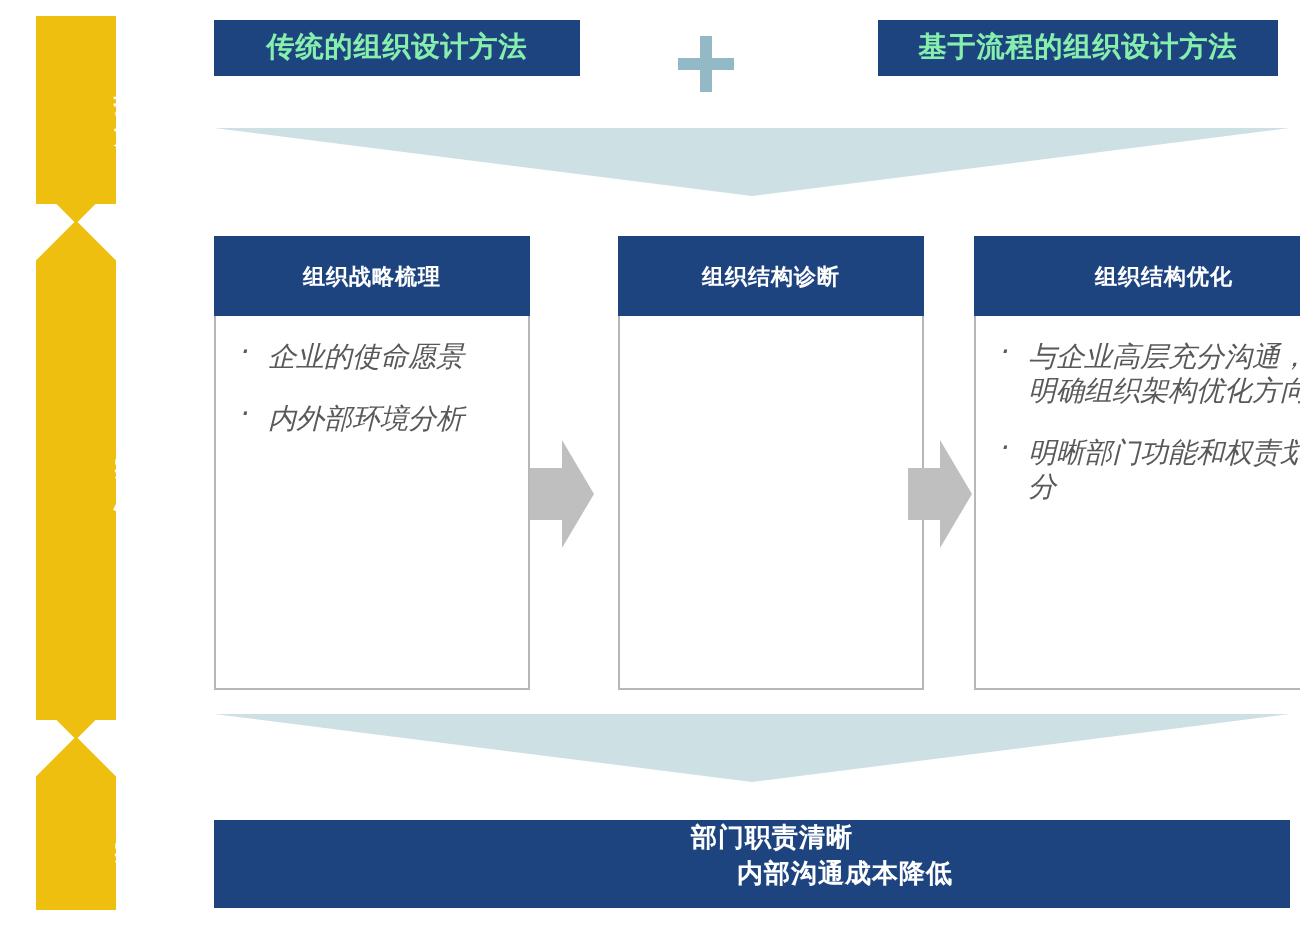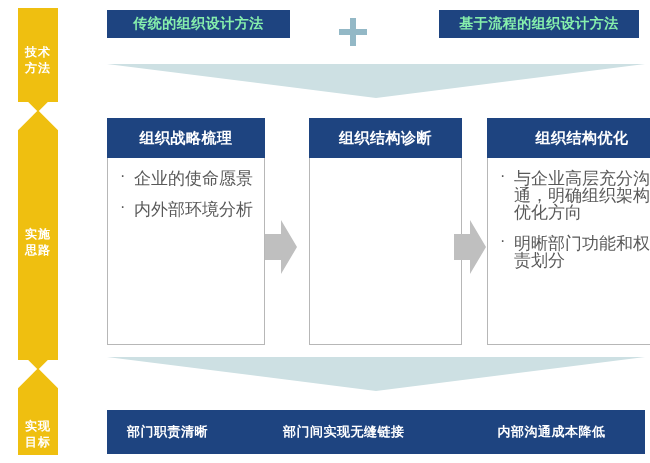--- a/index.html
+++ b/index.html
@@ -59,20 +59,21 @@
   .rail-label {
     position: absolute;
     left: 0;
     width: 40px;
     color: #ffffff;
     font-size: 12px;
     line-height: 16px;
     font-weight: bold;
     text-align: center;
     letter-spacing: 1px;
+    padding-left: 32px;
   }
   #rail-label-0 { top: 36px; }
   #rail-label-1 { top: 218px; }
   #rail-label-2 { top: 410px; }
 
   
   .method-box {
     position: absolute;
     top: 10px;
     height: 28px;
@@ -129,42 +130,43 @@
   }
   #step-card-0 { left: 107px; width: 158px; }
   #step-card-1 { left: 309px; width: 153px; }
   #step-card-2 { left: 487px; width: 190px; }
 
   .step-head {
     height: 40px;
     margin: -1px -1px 0 -1px;
     background: #1E4480;
     color: #ffffff;
-    font-size: 15px;
+    font-size: 11px;
     font-weight: bold;
     display: flex;
     align-items: center;
     justify-content: center;
     letter-spacing: 0.5px;
   }
   .step-body {
     padding: 12px 10px 0 6px;
   }
   .step-bullets {
     margin: 0;
     padding: 0;
     list-style: none;
   }
   .step-bullets li {
     position: relative;
     padding-left: 20px;
     margin-bottom: 14px;
-    font-size: 17px;
+    font-size: 14px;
     line-height: 17px;
     color: #595959;
+    font-style: italic;
   }
   .step-bullets li::before {
     content: "·";
     position: absolute;
     left: 6px;
     top: -3px;
     font-size: 16px;
     color: #595959;
   }
 
@@ -182,20 +184,21 @@
   
   #outcome-bar {
     position: absolute;
     left: 107px;
     top: 410px;
     width: 538px;
     height: 44px;
     background: #1E4480;
     display: flex;
     align-items: center;
+    flex-direction: column;
   }
   .outcome-item {
     color: #ffffff;
     font-size: 13px;
     font-weight: bold;
     letter-spacing: 0.5px;
     white-space: nowrap;
   }
   #outcome-item-0 { margin-left: 20px; }
   #outcome-item-1 { margin-left: 75px; }
@@ -272,15 +275,14 @@
 </div>
 
 <div class="funnel" id="funnel-bottom">
   <svg viewBox="0 0 538 34" preserveAspectRatio="none">
     <polygon points="0,0 538,0 269,34" fill="#CDE0E3"></polygon>
   </svg>
 </div>
 
 <div id="outcome-bar">
   <div class="outcome-item" id="outcome-item-0">部门职责清晰</div>
-  <div class="outcome-item" id="outcome-item-1">部门间实现无缝链接</div>
   <div class="outcome-item" id="outcome-item-2">内部沟通成本降低</div>
 </div>
 
 </body></html>

